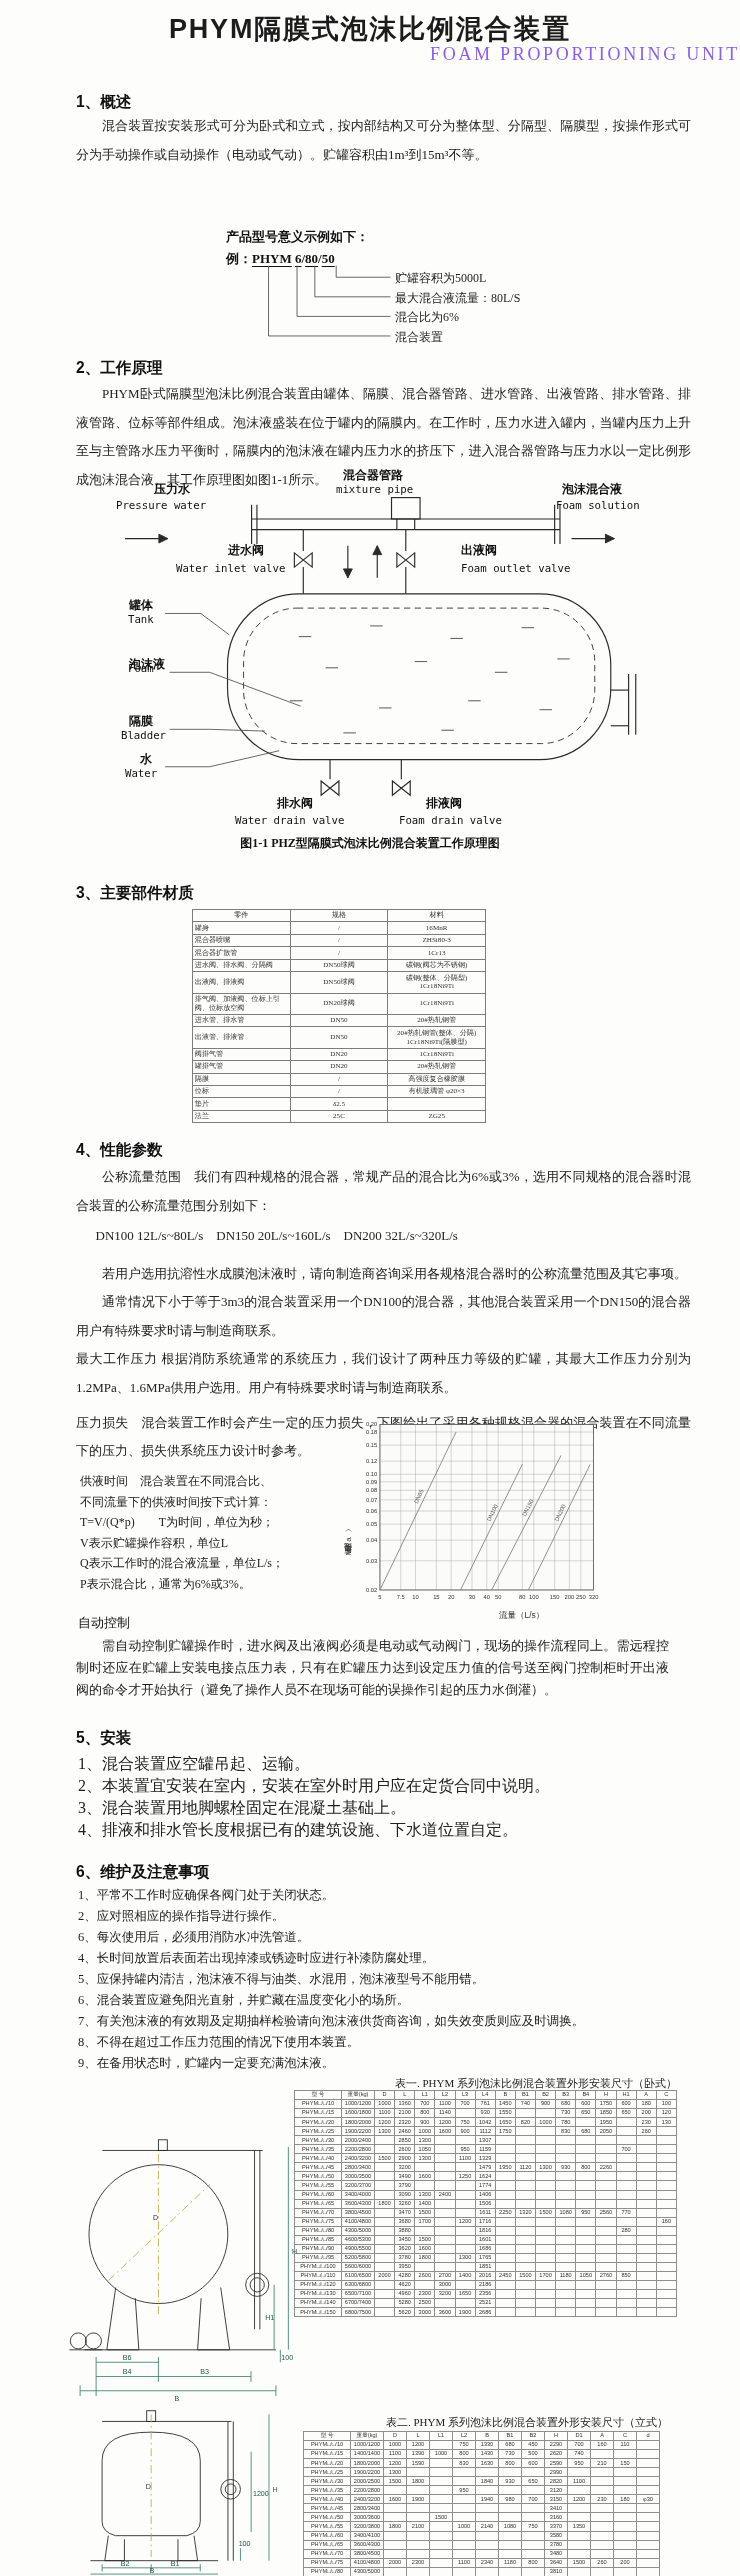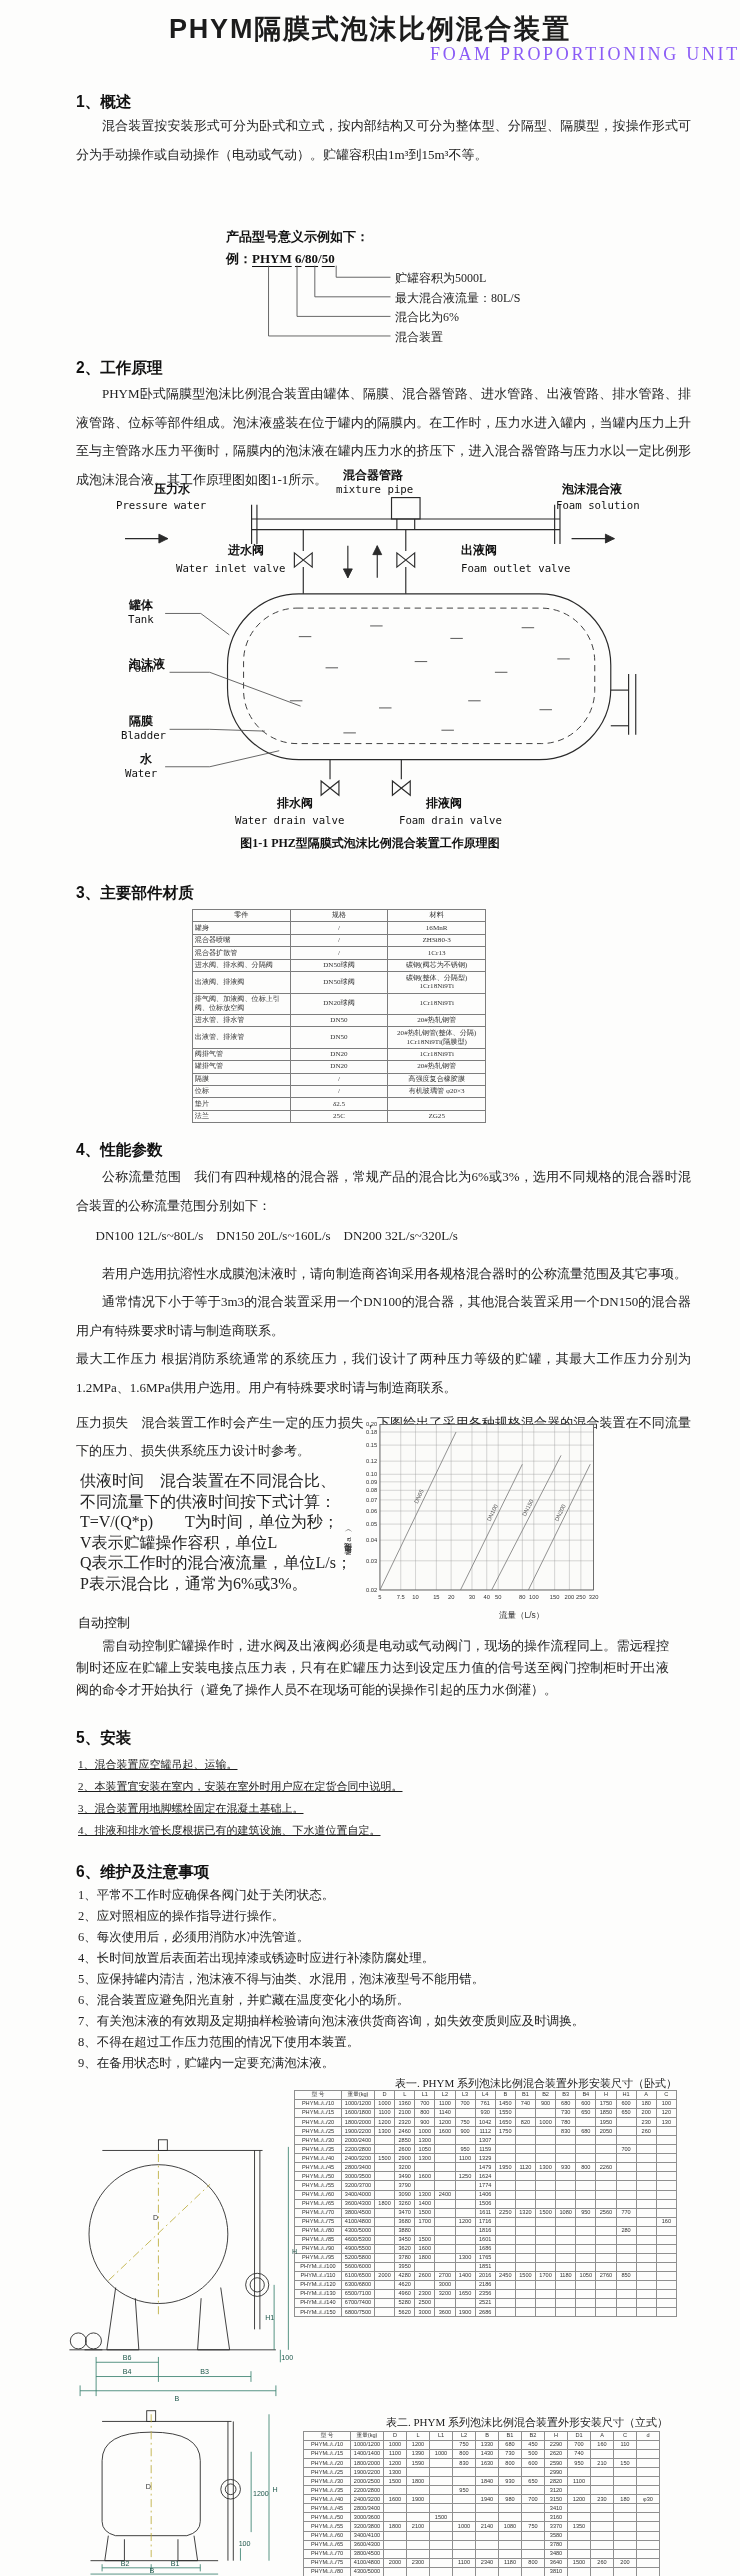--- a/index.html
+++ b/index.html
@@ -255,21 +255,21 @@
   <div class="abs h2" style="top:1140px;left:76px;">4、性能参数</div>
   <div class="abs body-p" style="top:1163px;left:76px;width:615px;">
     <div class="indent">公称流量范围　我们有四种规格的混合器，常规产品的混合比为6%或3%，选用不同规格的混合器时混合装置的公称流量范围分别如下：</div>
     <div style="margin-top:2px;text-indent:1.5em;">DN100 12L/s~80L/s　DN150 20L/s~160L/s　DN200 32L/s~320L/s</div>
     <div class="indent" style="margin-top:9px;">若用户选用抗溶性水成膜泡沫液时，请向制造商咨询采用各规格混合器时的公称流量范围及其它事项。</div>
     <div class="indent">通常情况下小于等于3m3的混合装置采用一个DN100的混合器，其他混合装置采用一个DN150的混合器用户有特殊要求时请与制造商联系。</div>
     <div>最大工作压力 根据消防系统通常的系统压力，我们设计了两种压力等级的贮罐，其最大工作压力分别为1.2MPa、1.6MPa供用户选用。用户有特殊要求时请与制造商联系。</div>
     <div style="margin-top:7.1px;line-height:28px;">压力损失　混合装置工作时会产生一定的压力损失，下图给出了采用各种规格混合器的混合装置在不同流量下的压力、损失供系统压力设计时参考。</div>
   </div>
 
-  <div class="abs list" style="top:1471px;left:80px;width:276px;font-size:16px;line-height:20.5px;">
+  <div class="abs list" style="top:1471px;left:80px;width:276px;font-size:12px;line-height:20.5px;">
       <div>供液时间　混合装置在不同混合比、</div>
       <div>不同流量下的供液时间按下式计算：</div>
       <div>T=V/(Q*p)　　T为时间，单位为秒；</div>
       <div>V表示贮罐操作容积，单位L</div>
       <div>Q表示工作时的混合液流量，单位L/s；</div>
       <div>P表示混合比，通常为6%或3%。</div>
     </div>
 
   <svg id="chart-svg" class="abs" style="top:1416px;left:339px;" width="267" height="210" viewBox="0 0 300 235">
       <rect x="46" y="9" width="240" height="186" fill="#fbfbf9" stroke="none"></rect>
@@ -337,21 +337,21 @@
       <line x1="212.7970000576925" y1="195" x2="282.27562382434076" y2="53.701780887728745" stroke="#777" stroke-width="0.9"></line>
       <text x="248.01024312934902" y="113.2859794882508" font-size="6.5" font-family="Liberation Sans, sans-serif" fill="#555" transform="rotate(-63.8 251.01024312934902 117.2859794882508)">DN200</text>
     </svg>
   <div class="abs ylab" style="top:1453px;left:344px;height:107px;">压力损失（MPa）</div>
   <div class="abs xlab" style="top:1610px;left:499px;">流量（L/s）</div>
 
   <div class="abs" style="top:1614px;left:78px;font-size:13px;color:#111;">自动控制</div>
   <div class="abs body-p indent" style="top:1635px;left:76px;width:593px;line-height:22px;">需自动控制贮罐操作时，进水阀及出液阀必须是电动或气动阀门，现场的操作流程同上。需远程控制时还应在贮罐上安装电接点压力表，只有在贮罐压力达到设定压力值的信号送至阀门控制柜时开出液阀的命令才开始执行（避免了操作人员不在现场可能的误操作引起的压力水倒灌）。</div>
 
   <div class="abs h2" style="top:1728px;left:76px;">5、安装</div>
-  <div class="abs list" style="top:1753px;left:78px;width:606px;font-size:11px;line-height:22px;text-decoration:underline;">
+  <div class="abs list" style="top:1753px;left:78px;width:606px;font-size:16px;line-height:22px;">
       <div>1、混合装置应空罐吊起、运输。</div>
       <div>2、本装置宜安装在室内，安装在室外时用户应在定货合同中说明。</div>
       <div>3、混合装置用地脚螺栓固定在混凝土基础上。</div>
       <div>4、排液和排水管长度根据已有的建筑设施、下水道位置自定。</div>
     </div>
 
   <div class="abs h2" style="top:1862px;left:76px;">6、维护及注意事项</div>
   <div class="abs list" style="top:1885px;left:78px;width:615px;font-size:12.5px;line-height:21px;">
       <div>1、平常不工作时应确保各阀门处于关闭状态。</div>
       <div>2、应对照相应的操作指导进行操作。</div>

